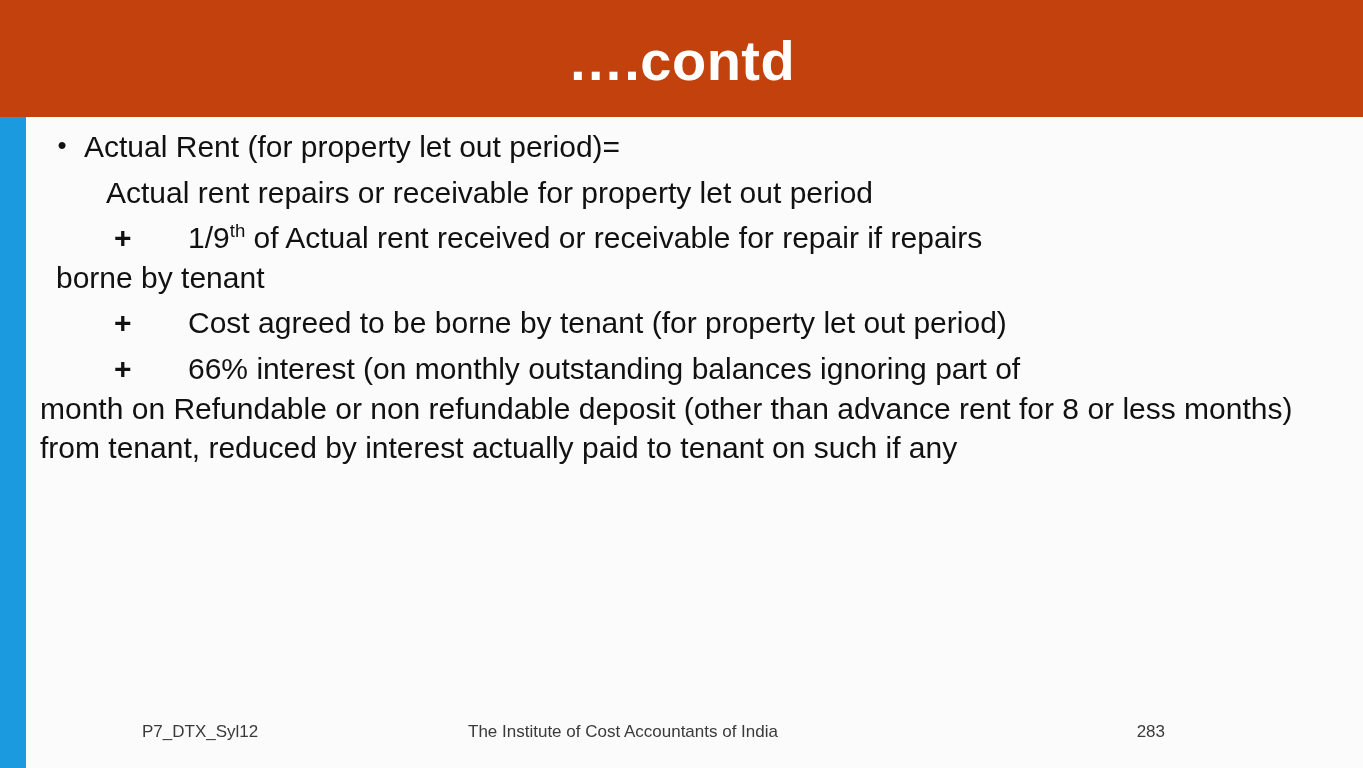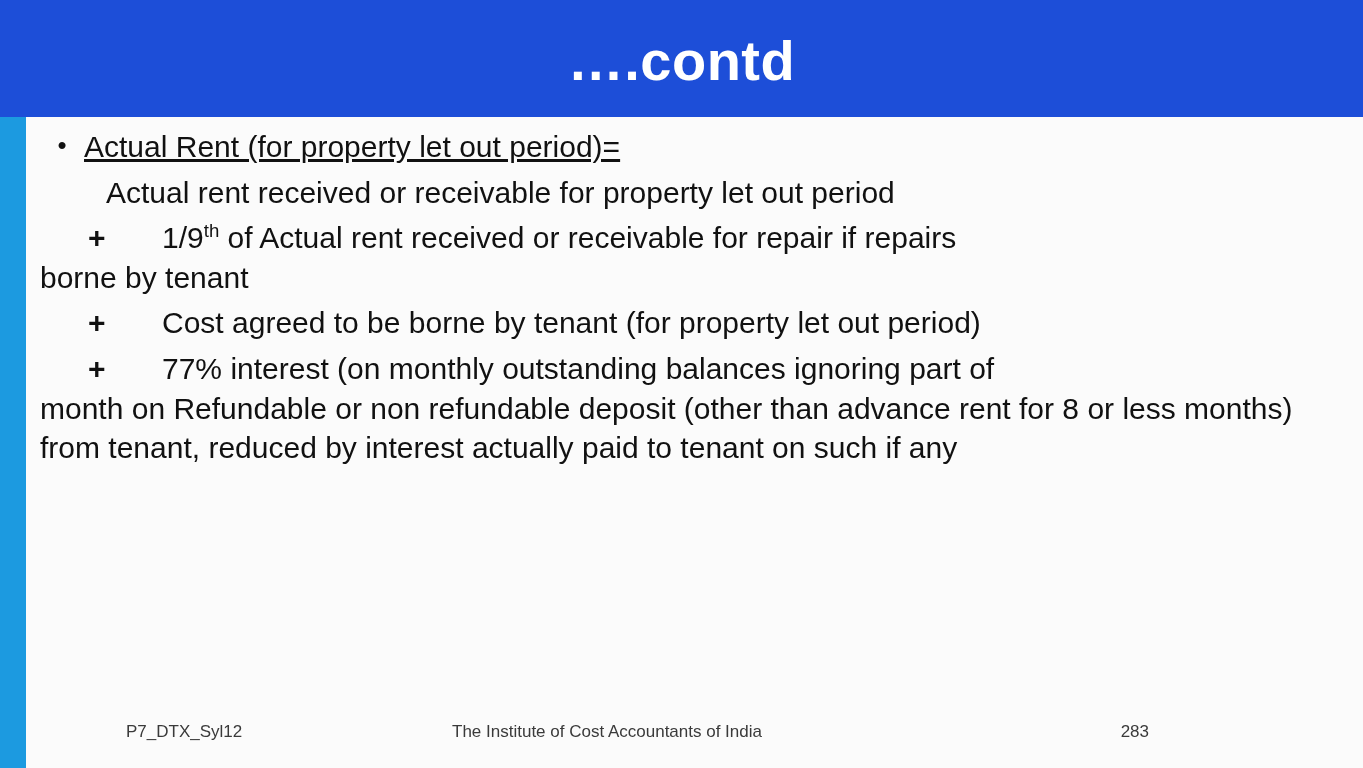--- a/index.html
+++ b/index.html
@@ -20,21 +20,21 @@
     background: #ffffff;
     overflow: hidden;
   }
   
   .title-bar {
     position: absolute;
     left: 0;
     top: 0;
     width: 1363px;
     height: 117px;
-    background: #1d4ed8;
+    background: #c2410c;
     display: flex;
     align-items: center;
     justify-content: center;
   }
   .title-text {
     color: #ffffff;
     font-size: 56px;
     font-weight: bold;
     letter-spacing: 0.5px;
     line-height: 1;
@@ -75,31 +75,30 @@
   .bullet-dot {
     width: 44px;
     flex: 0 0 44px;
     text-align: center;
     font-size: 26px;
     line-height: 1.45;
     color: #111111;
   }
   .bullet-text {
     flex: 1;
-    text-decoration: underline;
   }
   .line {
     font-size: 30px;
     color: #111111;
     line-height: 1.32;
     margin: 0 0 0 66px;
     padding: 0;
   }
   .line.plus-line {
-    margin-left: 48px;
+    margin-left: 74px;
     text-indent: 0;
   }
   .plus {
     font-weight: bold;
     display: inline-block;
     width: 74px;
   }
   .gap-sm { height: 6px; }
   sup {
     font-size: 0.62em;
@@ -112,21 +111,21 @@
     left: 565px;
     top: 160px;
     width: 205px;
     height: 225px;
     opacity: 0.30;
     pointer-events: none;
   }
   
   .footer {
     position: absolute;
-    left: 10px;
+    left: 26px;
     bottom: 22px;
     width: 1194px;
     height: 24px;
     font-size: 17px;
     color: #3a3a3a;
   }
   .footer-left {
     position: absolute;
     left: 116px;
     top: 0;
@@ -160,39 +159,39 @@
 
     <div class="content">
 
       <div class="bullet-row">
         <div class="bullet-dot">•</div>
         <div class="bullet-text">Actual Rent (for property let out period)=</div>
       </div>
 
       <div class="gap-sm"></div>
 
-      <div class="line">Actual rent received or receivable for property let out period</div>
+      <div class="line">Actual rent repairs or receivable for property let out period</div>
 
       <div class="gap-sm"></div>
 
       <div class="line plus-line">
         <span class="plus">+</span><span>1/9</span><sup>th</sup><span> of Actual rent received or receivable for   repair if repairs</span>
       </div>
-      <div class="line" style="margin-left:0;">borne by tenant</div>
+      <div class="line" style="margin-left:16px;">borne by tenant</div>
 
       <div class="gap-sm"></div>
 
       <div class="line plus-line">
         <span class="plus">+</span><span>Cost agreed to be borne by tenant (for property let out period)</span>
       </div>
 
       <div class="gap-sm"></div>
 
       <div class="line plus-line">
-        <span class="plus">+</span><span>77% interest (on monthly outstanding balances ignoring part of</span>
+        <span class="plus">+</span><span>66% interest (on monthly outstanding balances ignoring part of</span>
       </div>
       <div class="line" style="margin-left:0;">month on Refundable or non refundable deposit (other than advance rent for 8 or less months) from tenant, reduced by interest actually paid to tenant on such if any</div>
 
     </div>
   </div>
 
   <div class="footer">
     <div class="footer-left">P7_DTX_Syl12</div>
     <div class="footer-center">The Institute of Cost Accountants of India</div>
     <div class="footer-right">283</div>

